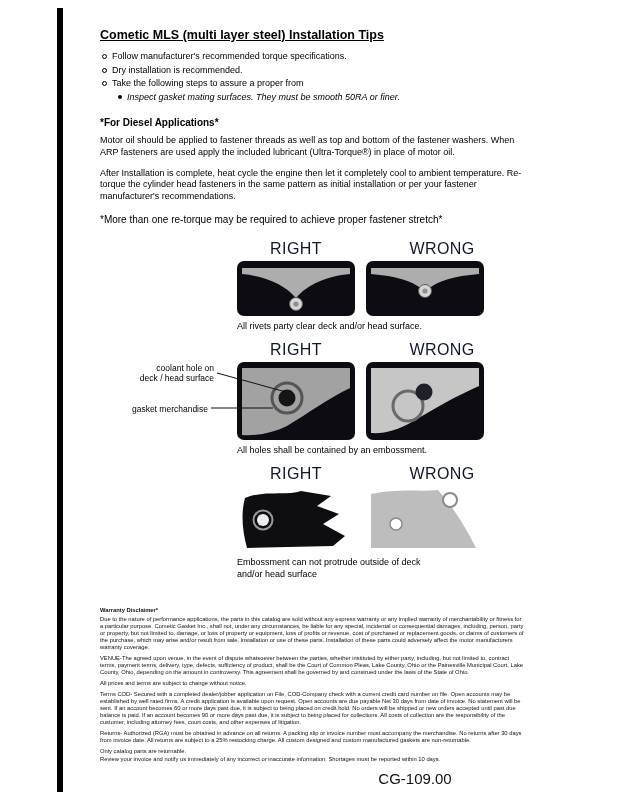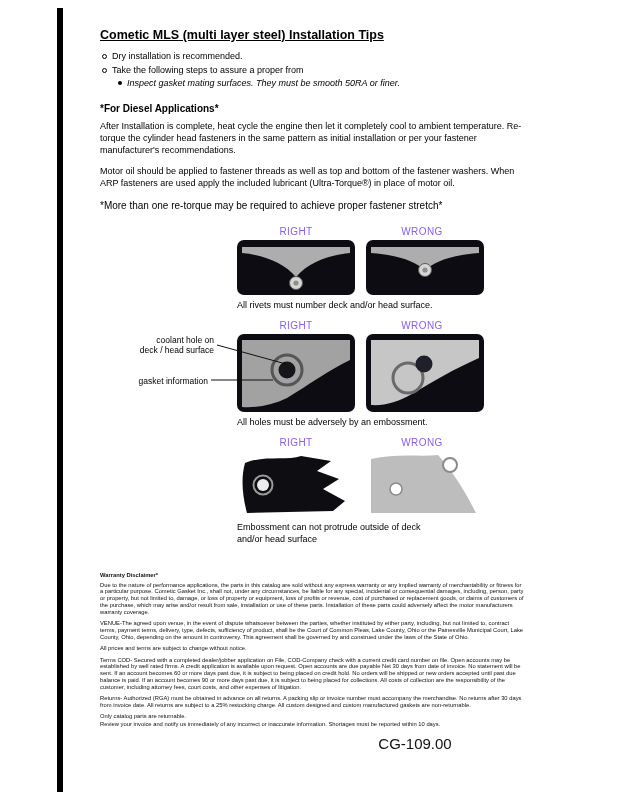--- a/index.html
+++ b/index.html
@@ -18,21 +18,21 @@
   .mk{flex:0 0 auto;margin:3px 5px 0 2px;}
   .mk.hollow{width:3px;height:3px;border:1px solid #000;border-radius:50%;}
   .mk.solid{width:4px;height:4px;background:#000;border-radius:50%;}
   .b-sub{margin-left:16px;font-style:italic;}
 
   .diesel-h{font-size:10px;font-weight:bold;margin:13px 0 7px 0;}
   .para{font-size:9px;line-height:1.32;margin:0 0 9px 0;max-width:424px;}
   .note{font-size:10px;margin:11px 0 0 0;}
 
   .diagrams{margin-top:15px;}
-  .d-headers{display:flex;margin-left:137px;gap:8px;font-size:10px;letter-spacing:.4px;color:#8b5cf6;margin-bottom:3px;}
+  .d-headers{display:flex;margin-left:137px;gap:28px;font-size:16px;letter-spacing:.4px;color:#0f172a;margin-bottom:3px;}
   .d-headers span{width:118px;text-align:center;}
   .d-panels{display:flex;margin-left:137px;gap:11px;}
   .d-panels svg{display:block;}
   .d-caption{font-size:9px;margin:5px 0 10px 137px;}
   .d-caption.two-line{max-width:205px;line-height:1.3;}
 
   .row2-body{position:relative;height:78px;}
   .row2-body .d-panels{margin-left:137px;}
   .ann{position:absolute;left:0;top:1px;width:114px;text-align:right;font-size:8.5px;line-height:1.18;}
   .ann2{position:absolute;left:0;top:42px;width:108px;text-align:right;font-size:8.5px;}
@@ -50,35 +50,39 @@
 
 <div class="spine"></div>
 
 <div class="content">
 
   <h1 class="title">Cometic MLS (multi layer steel) Installation Tips</h1>
 
   <div class="bullets">
     <div class="b-row">
       <span class="mk hollow"></span>
+      <span>Follow manufacturer's recommended torque specifications.</span>
+    </div>
+    <div class="b-row">
+      <span class="mk hollow"></span>
       <span>Dry installation is recommended.</span>
     </div>
     <div class="b-row">
       <span class="mk hollow"></span>
       <span>Take the following steps to assure a proper from</span>
     </div>
     <div class="b-row b-sub">
       <span class="mk solid"></span>
       <span>Inspect gasket mating surfaces.  They must be smooth 50RA or finer.</span>
     </div>
   </div>
 
   <div class="diesel-h">*For Diesel Applications*</div>
+  <p class="para">Motor oil should be applied to fastener threads as well as top and bottom of the fastener washers. When ARP fasteners are used apply the included lubricant (Ultra-Torque®) in place of motor oil.</p>
   <p class="para">After Installation is complete, heat cycle the engine then let it completely cool to ambient temperature. Re-torque the cylinder head fasteners in the same pattern as initial installation or per your fastener manufacturer's recommendations.</p>
-  <p class="para">Motor oil should be applied to fastener threads as well as top and bottom of the fastener washers. When ARP fasteners are used apply the included lubricant (Ultra-Torque®) in place of motor oil.</p>
   <p class="note">*More than one re-torque may be required to achieve proper fastener stretch*</p>
 
   <div class="diagrams">
 
     <div class="d-headers">
       <span>RIGHT</span>
       <span>WRONG</span>
     </div>
     <div class="d-panels">
       <svg width="118" height="55" viewBox="0 0 118 55">
@@ -87,52 +91,52 @@
         <circle cx="59" cy="43" r="6.5" fill="#d6d6d6" stroke="#5a5a5a" stroke-width="1"></circle>
         <circle cx="59" cy="43" r="2.6" fill="#8f8f8f"></circle>
       </svg>
       <svg width="118" height="55" viewBox="0 0 118 55">
         <rect width="118" height="55" rx="7" fill="#0c0c12"></rect>
         <path d="M5 7 H113 V13 C88 15 72 20 62 28 L56 28 C46 20 30 15 5 13 Z" fill="#adadad"></path>
         <circle cx="59" cy="30" r="6.5" fill="#d6d6d6" stroke="#5a5a5a" stroke-width="1"></circle>
         <circle cx="59" cy="30" r="2.6" fill="#8f8f8f"></circle>
       </svg>
     </div>
-    <div class="d-caption">All rivets must number deck and/or head surface.</div>
+    <div class="d-caption">All rivets party clear deck and/or head surface.</div>
 
     <div class="d-headers">
       <span>RIGHT</span>
       <span>WRONG</span>
     </div>
     <div class="row2-body">
       <div class="ann">
         <div>coolant hole on</div>
         <div>deck / head surface</div>
       </div>
-      <div class="ann2">gasket information</div>
+      <div class="ann2">gasket merchandise</div>
       <div class="d-panels">
         <svg width="118" height="78" viewBox="0 0 118 78">
           <rect width="118" height="78" rx="7" fill="#0c0c12"></rect>
           <path d="M5 6 H113 V26 C92 36 70 52 50 64 C36 71 20 74 5 73 Z" fill="#a2a2a2"></path>
           <circle cx="50" cy="36" r="15" fill="none" stroke="#555" stroke-width="3"></circle>
           <circle cx="50" cy="36" r="8.5" fill="#15151a"></circle>
         </svg>
         <svg width="118" height="78" viewBox="0 0 118 78">
           <rect width="118" height="78" rx="7" fill="#0c0c12"></rect>
           <path d="M5 6 H113 V24 C90 34 66 48 46 60 C32 68 18 72 5 71 Z" fill="#c6c6c6"></path>
           <circle cx="42" cy="44" r="15" fill="none" stroke="#6a6a6a" stroke-width="3"></circle>
           <circle cx="58" cy="30" r="8.5" fill="#20202a"></circle>
         </svg>
       </div>
       <svg class="ann-lines" width="430" height="78">
         <line x1="117" y1="11" x2="186" y2="30" stroke="#111" stroke-width="1"></line>
         <line x1="111" y1="46" x2="173" y2="46" stroke="#111" stroke-width="1"></line>
       </svg>
     </div>
-    <div class="d-caption">All holes must be adversely by an embossment.</div>
+    <div class="d-caption">All holes shall be contained by an embossment.</div>
 
     <div class="d-headers">
       <span>RIGHT</span>
       <span>WRONG</span>
     </div>
     <div class="d-panels">
       <svg width="118" height="66" viewBox="0 0 118 66">
         <path d="M8 12 C26 4 50 10 64 5 L94 10 L80 20 L102 28 L86 38 L108 50 L96 60 L10 62 C5 44 4 26 8 12 Z" fill="#0d0d12"></path>
         <circle cx="26" cy="34" r="9.5" fill="none" stroke="#9a9a9a" stroke-width="2"></circle>
         <circle cx="26" cy="34" r="6" fill="#ececec"></circle>

